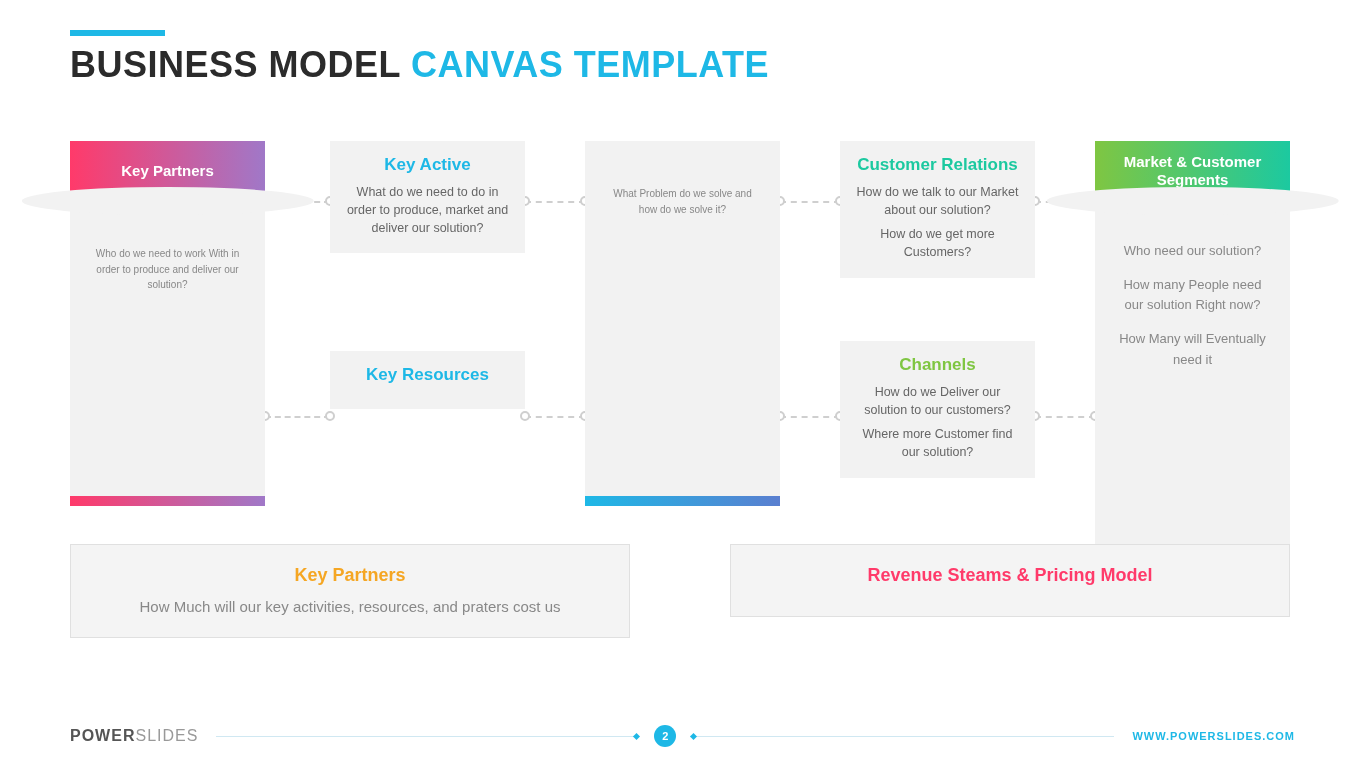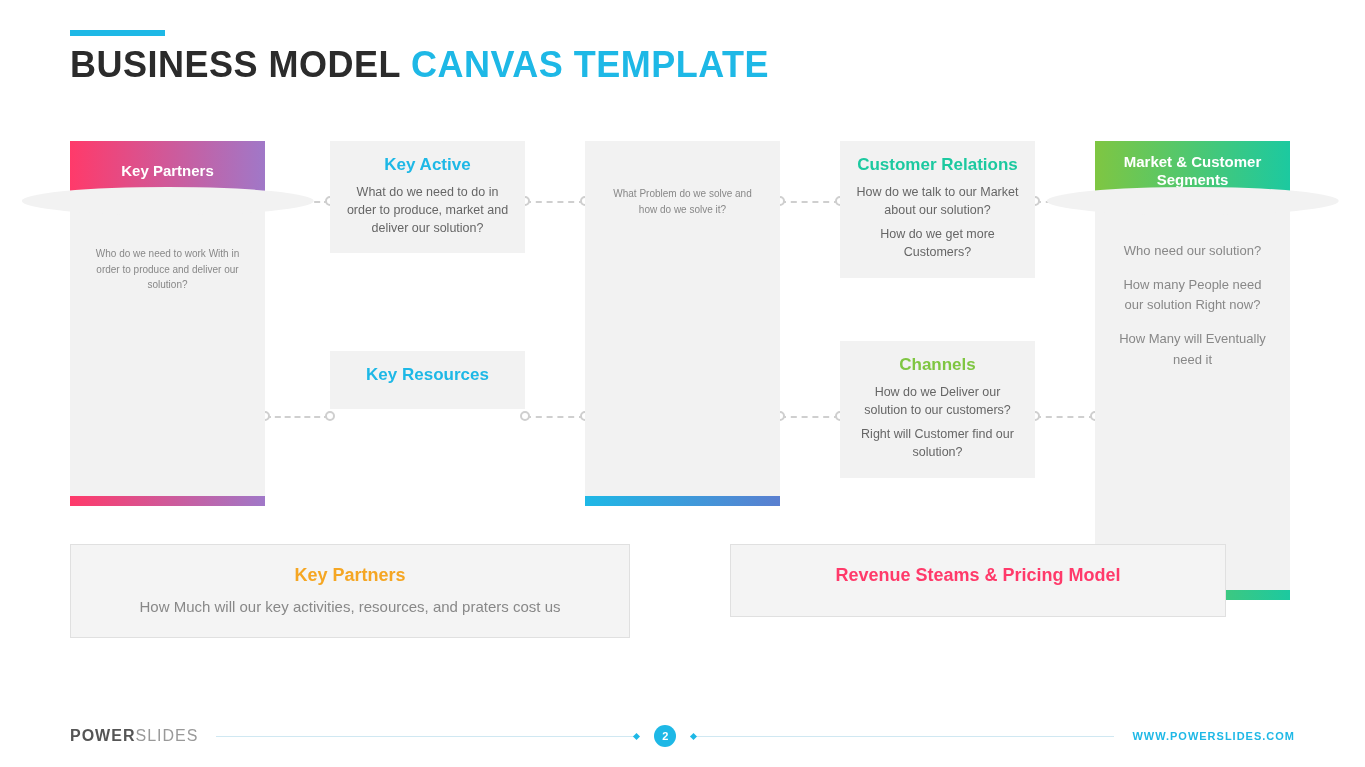--- a/index.html
+++ b/index.html
@@ -162,21 +162,21 @@
 
     <div class="mini-box" style="left:770px; top:0;">
       <div class="mini-title t-teal">Customer Relations</div>
       <div class="mini-text">How do we talk to our Market about our solution?</div>
       <div class="mini-text" style="margin-top:6px;">How do we get more Customers?</div>
     </div>
 
     <div class="mini-box" style="left:770px; top:200px;">
       <div class="mini-title t-green">Channels</div>
       <div class="mini-text">How do we Deliver our solution to our customers?</div>
-      <div class="mini-text" style="margin-top:6px;">Right will Customer find our solution?</div>
+      <div class="mini-text" style="margin-top:6px;">Where more Customer find our solution?</div>
     </div>
 
     <div class="col tab-col" style="left:1025px; top:0; height:459px;">
       <div class="tab tab-green">
         <span>Market &amp; Customer Segments</span>
       </div>
       <div class="body-text" style="padding:40px 18px 10px; font-size:13px;">
         <div>Who need our solution?</div>
         <div style="margin-top:14px;">How many People need our solution Right now?</div>
         <div style="margin-top:14px;">How Many will Eventually need it</div>
@@ -184,21 +184,21 @@
       <div class="bottom-strip strip-green" style="position:absolute;left:0;right:0;bottom:0;"></div>
     </div>
 
   </div>
 
   <div class="bottom-row">
     <div class="wide-box" style="left:0; width:560px;">
       <div class="wide-title t-orange">Key Partners</div>
       <div class="wide-text">How Much will our key activities, resources, and praters cost us</div>
     </div>
-    <div class="wide-box" style="left:660px; width:496px;">
+    <div class="wide-box" style="left:660px; width:560px;">
       <div class="wide-title t-pink">Revenue Steams &amp; Pricing Model</div>
     </div>
   </div>
 </div>
 
 <div class="footer">
   <span class="brand"><b>POWER</b><span>SLIDES</span></span>
   <div class="fline left"></div>
   <div class="page-badge">2</div>
   <div class="fline right"></div>

